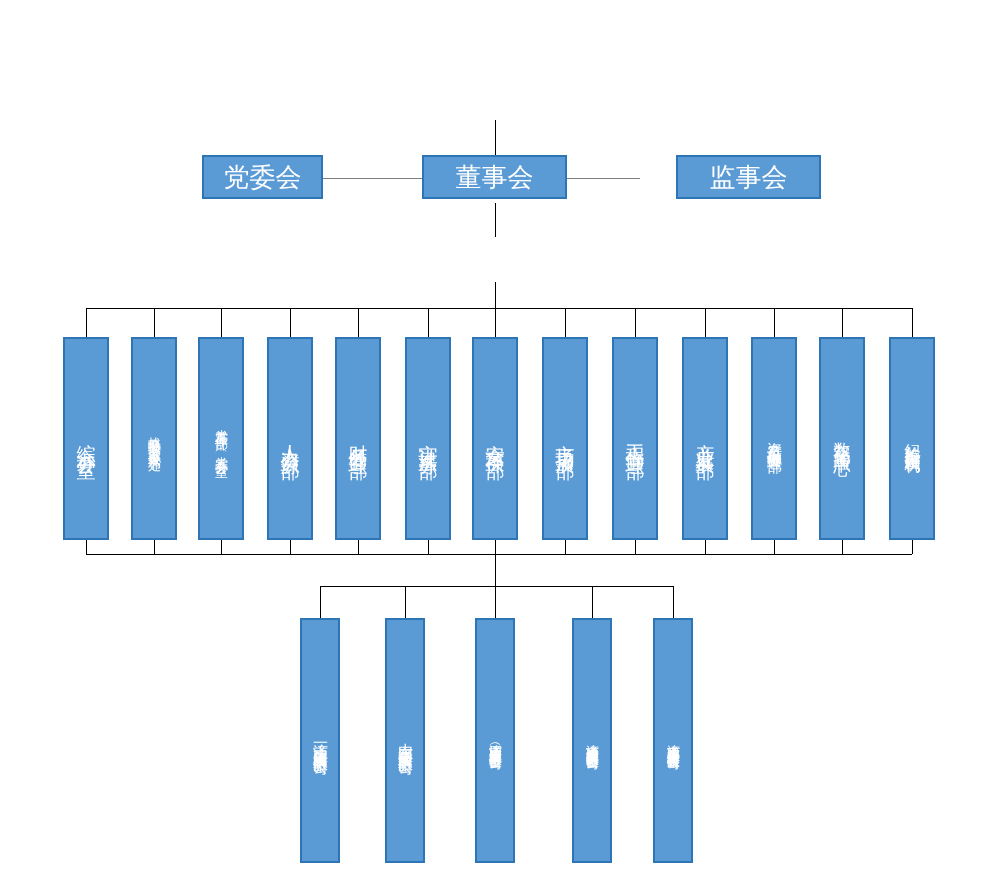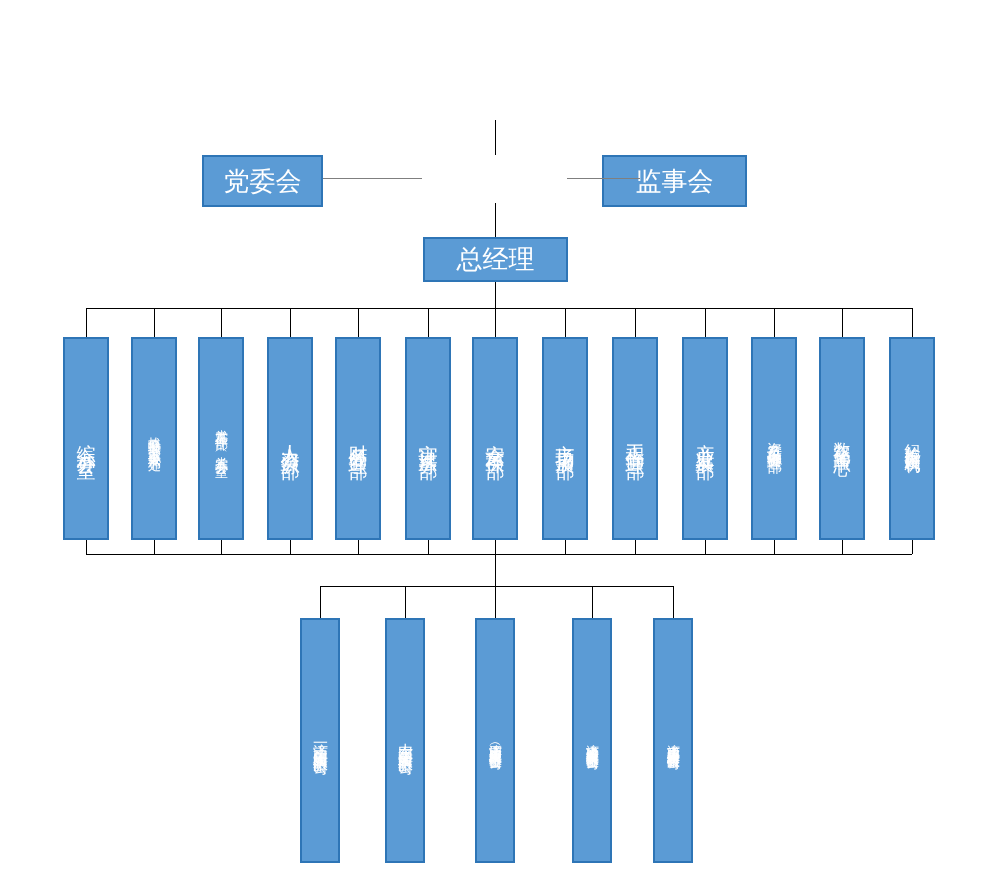--- a/index.html
+++ b/index.html
@@ -26,21 +26,21 @@
     box-sizing:border-box;
     background:var(--box-fill);
     border:2px solid var(--box-border);
     color:var(--text);
     display:flex;
     align-items:center;
     justify-content:center;
     text-align:center;
   }
   .root-box{left:352px;top:34px;width:293px;height:86px;flex-direction:column;font-size:25px;line-height:36px;}
-  .l2-box{top:155px;height:52px;font-size:26px;}
+  .l2-box{top:155px;height:44px;font-size:26px;}
   .gm-box{left:423px;top:237px;width:145px;height:45px;font-size:26px;}
   .vert{
     writing-mode:vertical-rl;
     text-orientation:mixed;
   }
   .dept{top:337px;width:46px;height:203px;}
   .dept .lbl{font-size:19px;letter-spacing:4px;}
   .dept .lbl.t12{font-size:13px;letter-spacing:2px;}
   .dept .lbl.t9{font-size:15px;letter-spacing:2px;}
   .dept .lbl.t7{font-size:17px;letter-spacing:3px;}
@@ -55,27 +55,27 @@
 </style>
 </head>
 <body>
 
 <div class="canvas">
 
 
   <div class="box l2-box" style="left:202px;width:121px;">
     <span>党委会</span>
   </div>
-  <div class="box l2-box" style="left:602px;width:145px;">
+  <div class="box l2-box" style="left:422px;width:145px;">
+    <span>董事会</span>
+  </div>
+  <div class="box l2-box" style="left:676px;width:145px;">
     <span>监事会</span>
   </div>
 
-  <div class="box gm-box">
-    <span>总经理</span>
-  </div>
 
   <div class="box dept vert" style="left:63px;">
       <span class="lbl">综合办公室</span>
     </div>
   <div class="box dept vert" style="left:131px;">
       <span class="lbl t12">战略发展部（董事会秘书处）</span>
     </div>
   <div class="box dept vert" style="left:198px;">
       <span class="lbl t12">党群工作部　（党委办公室）</span>
     </div>

